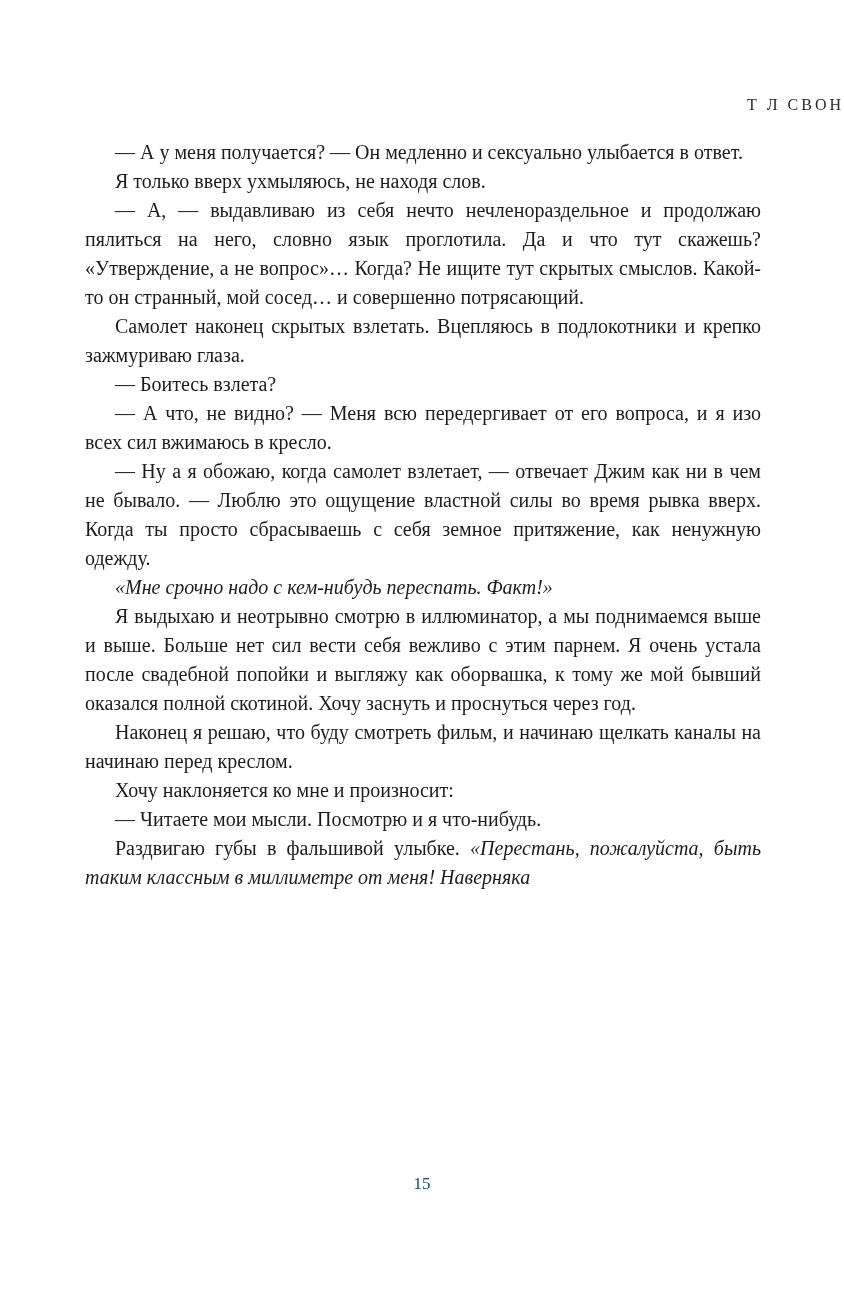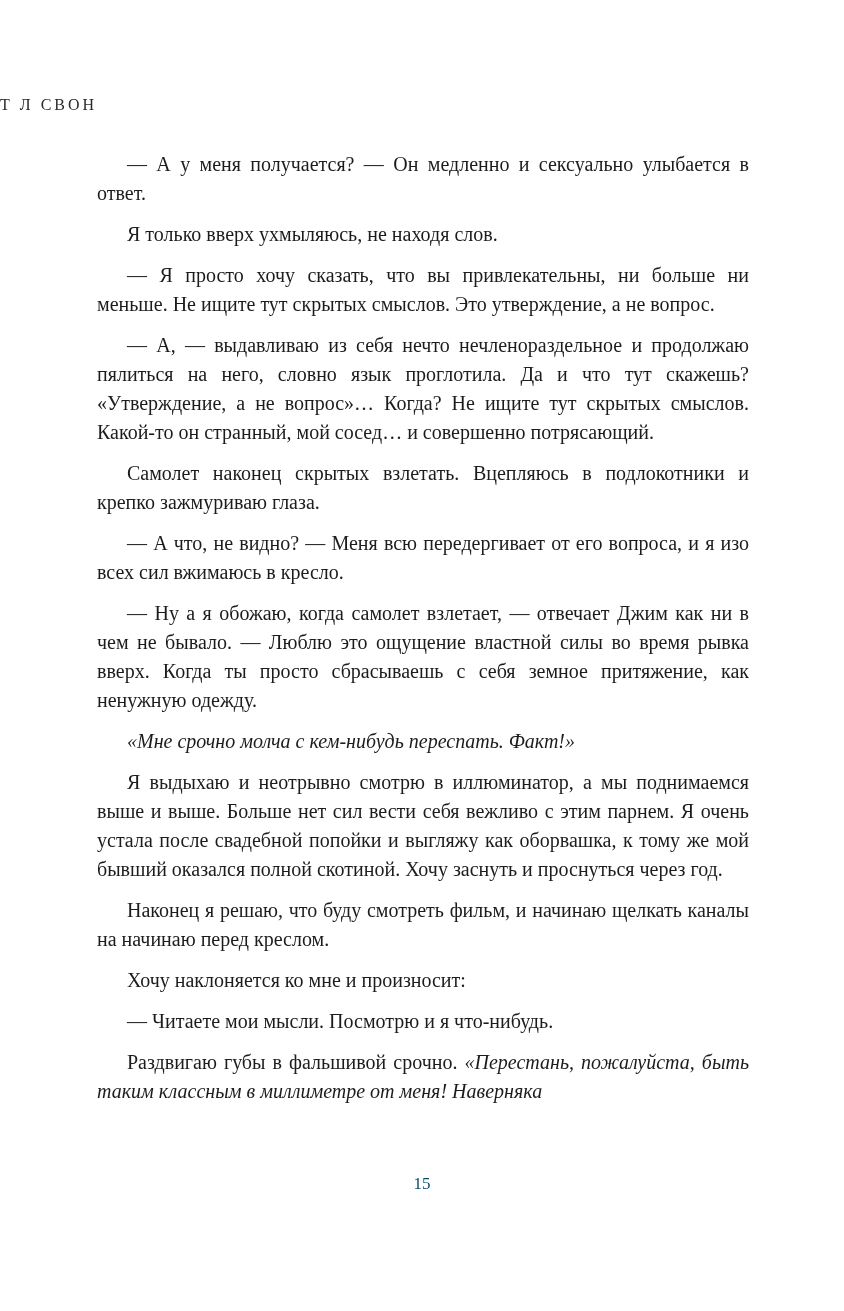--- a/index.html
+++ b/index.html
@@ -15,36 +15,36 @@
     box-sizing: border-box;
     font-family: "Liberation Serif", "DejaVu Serif", serif;
     color: #1c1c1c;
     overflow: hidden;
   }
   .running-head {
     position: absolute;
     top: 96px;
     left: 0;
     width: 100%;
-    text-align: left;
+    text-align: right;
     font-size: 16px;
     letter-spacing: 3px;
     color: #2a2a2a;
   }
   .text-block {
     position: absolute;
     top: 138px;
     left: 85px;
     width: 676px;
     font-size: 20px;
     line-height: 29px;
     text-align: justify;
   }
   .text-block p.para {
-    margin: 12px;
+    margin: 0;
     padding: 0;
     text-indent: 30px;
   }
   .text-block p.para span.italic {
     font-style: italic;
   }
   .page-number {
     position: absolute;
     top: 1174px;
     left: 0;
@@ -56,27 +56,27 @@
 </style>
 </head>
 <body>
 
 <div class="page">
   <div class="running-head">Т Л СВОН</div>
 
   <div class="text-block">
       <p class="para"><span>— А у меня получается? — Он медленно и сексуально улыбается в ответ.</span></p>
       <p class="para"><span>Я только вверх ухмыляюсь, не находя слов.</span></p>
-      <p class="para"><span>— Я просто хочу сказать, что вы привлекательны, ни больше ни меньше. Не ищите тут скрытых смыслов. Это утверждение, а не вопрос.</span></p>
       <p class="para"><span>— А, — выдавливаю из себя нечто нечленораздельное и продолжаю пялиться на него, словно язык проглотила. Да и что тут скажешь? «Утверждение, а не вопрос»… Когда? Не ищите тут скрытых смыслов. Какой-то он странный, мой сосед… и совершенно потрясающий.</span></p>
       <p class="para"><span>Самолет наконец скрытых взлетать. Вцепляюсь в подлокотники и крепко зажмуриваю глаза.</span></p>
+      <p class="para"><span>— Боитесь взлета?</span></p>
       <p class="para"><span>— А что, не видно? — Меня всю передергивает от его вопроса, и я изо всех сил вжимаюсь в кресло.</span></p>
       <p class="para"><span>— Ну а я обожаю, когда самолет взлетает, — отвечает Джим как ни в чем не бывало. — Люблю это ощущение властной силы во время рывка вверх. Когда ты просто сбрасываешь с себя земное притяжение, как ненужную одежду.</span></p>
-      <p class="para"><span class="italic">«Мне срочно молча с кем-нибудь переспать. Факт!»</span></p>
+      <p class="para"><span class="italic">«Мне срочно надо с кем-нибудь переспать. Факт!»</span></p>
       <p class="para"><span>Я выдыхаю и неотрывно смотрю в иллюминатор, а мы поднимаемся выше и выше. Больше нет сил вести себя вежливо с этим парнем. Я очень устала после свадебной попойки и выгляжу как оборвашка, к тому же мой бывший оказался полной скотиной. Хочу заснуть и проснуться через год.</span></p>
       <p class="para"><span>Наконец я решаю, что буду смотреть фильм, и начинаю щелкать каналы на начинаю перед креслом.</span></p>
       <p class="para"><span>Хочу наклоняется ко мне и произносит:</span></p>
       <p class="para"><span>— Читаете мои мысли. Посмотрю и я что-нибудь.</span></p>
-      <p class="para"><span>Раздвигаю губы в фальшивой срочно. </span><span class="italic">«Перестань, пожалуйста, быть таким классным в миллиметре от меня! Наверняка</span></p>
+      <p class="para"><span>Раздвигаю губы в фальшивой улыбке. </span><span class="italic">«Перестань, пожалуйста, быть таким классным в миллиметре от меня! Наверняка</span></p>
     </div>
 
   <div class="page-number">15</div>
 </div>
 
 </body></html>

